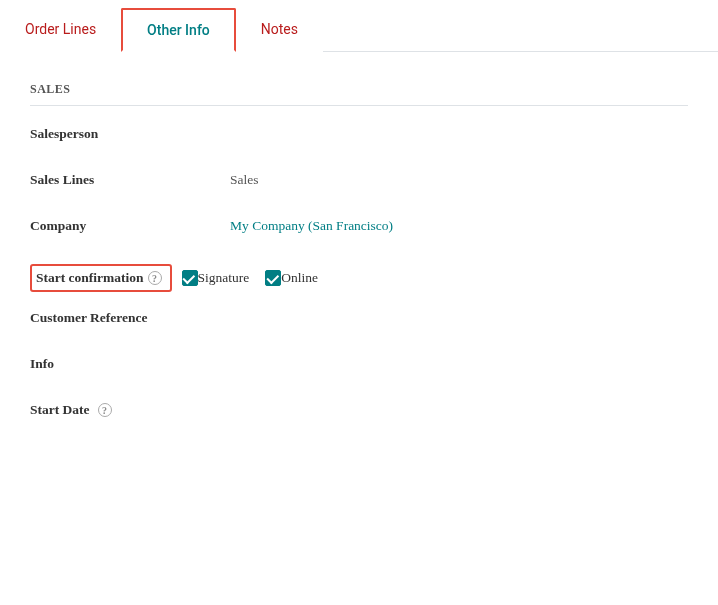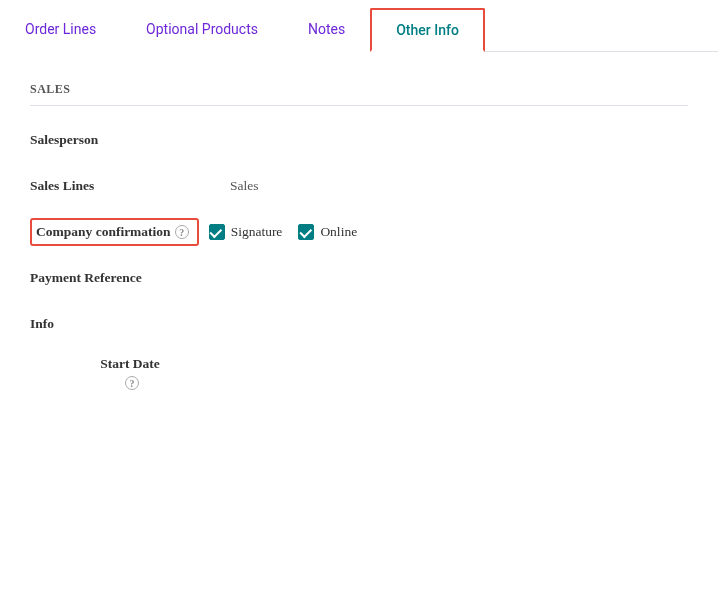--- a/index.html
+++ b/index.html
@@ -17,21 +17,21 @@
     .tabs {
       display: flex;
       border-bottom: 1px solid #dee2e6;
       background: #fff;
       padding-top: 8px;
     }
 
     .tab {
       padding: 12px 24px;
       cursor: pointer;
-      color: #6d28d9;
+      color: #b91c1c;
       border: 1px solid transparent;
       border-bottom: none;
       margin-bottom: -1px;
       font-size: 14px;
       background: #fff;
       white-space: nowrap;
     }
 
     .tab.active {
       color: #017e84;
@@ -55,21 +55,21 @@
       color: #555;
       letter-spacing: 0.5px;
       padding-bottom: 8px;
       border-bottom: 1px solid #dee2e6;
       margin-bottom: 20px;
     }
 
     
     .form-row {
       display: flex;
-      align-items: center;
+      align-items: flex-start;
       margin-bottom: 18px;
       min-height: 28px;
     }
 
     .field-label {
       font-weight: 700;
       color: #333;
       width: 200px;
       flex-shrink: 0;
       font-size: 13.5px;
@@ -126,21 +126,20 @@
     
     .checkbox-group {
       display: flex;
       align-items: center;
       gap: 16px;
     }
 
     .checkbox-item {
       display: flex;
       align-items: center;
-      gap: 6px;
       cursor: pointer;
     }
 
     .checkbox-box {
       width: 16px;
       height: 16px;
       background: #017e84;
       border: 1px solid #017e84;
       border-radius: 2px;
       display: flex;
@@ -162,68 +161,71 @@
     .checkbox-label {
       font-size: 13.5px;
       color: #333;
     }
   </style>
 </head>
 <body>
 
 <div class="tabs">
   <div class="tab">Order Lines</div>
-  <div class="tab">Optional Products</div>
+  <div class="tab active">Other Info</div>
   <div class="tab">Notes</div>
-  <div class="tab active">Other Info</div>
 </div>
 
 <div class="content">
 
   <div class="section-header">SALES</div>
 
   <div class="form-row">
     <div class="field-label">Salesperson</div>
     <div class="field-value"></div>
   </div>
 
   <div class="form-row">
     <div class="field-label">Sales Lines</div>
     <div class="field-value">Sales</div>
   </div>
 
+  <div class="form-row">
+    <div class="field-label">Company</div>
+    <div class="field-value link">My Company (San Francisco)</div>
+  </div>
 
   <div class="online-confirmation-row">
     <div class="online-confirmation-label-wrap">
-      <span class="field-label-inline">Company confirmation</span>
+      <span class="field-label-inline">Start confirmation</span>
       <span class="help-icon">?</span>
     </div>
     <div class="checkbox-group">
       <div class="checkbox-item">
         <div class="checkbox-box"></div>
         <span class="checkbox-label">Signature</span>
       </div>
       <div class="checkbox-item">
         <div class="checkbox-box"></div>
         <span class="checkbox-label">Online</span>
       </div>
     </div>
   </div>
 
   <div class="form-row">
-    <div class="field-label">Payment Reference</div>
+    <div class="field-label">Customer Reference</div>
     <div class="field-value"></div>
   </div>
 
   <div class="form-row">
     <div class="field-label">Info</div>
     <div class="field-value"></div>
   </div>
 
   <div class="form-row">
-    <div class="field-label" style="display:flex;align-items:center;gap:4px;flex-direction:column;">
+    <div class="field-label" style="display:flex;align-items:center;gap:4px;">
       <span>Start Date</span>
       <span class="help-icon">?</span>
     </div>
     <div class="field-value"></div>
   </div>
 
 </div>
 
 </body></html>

